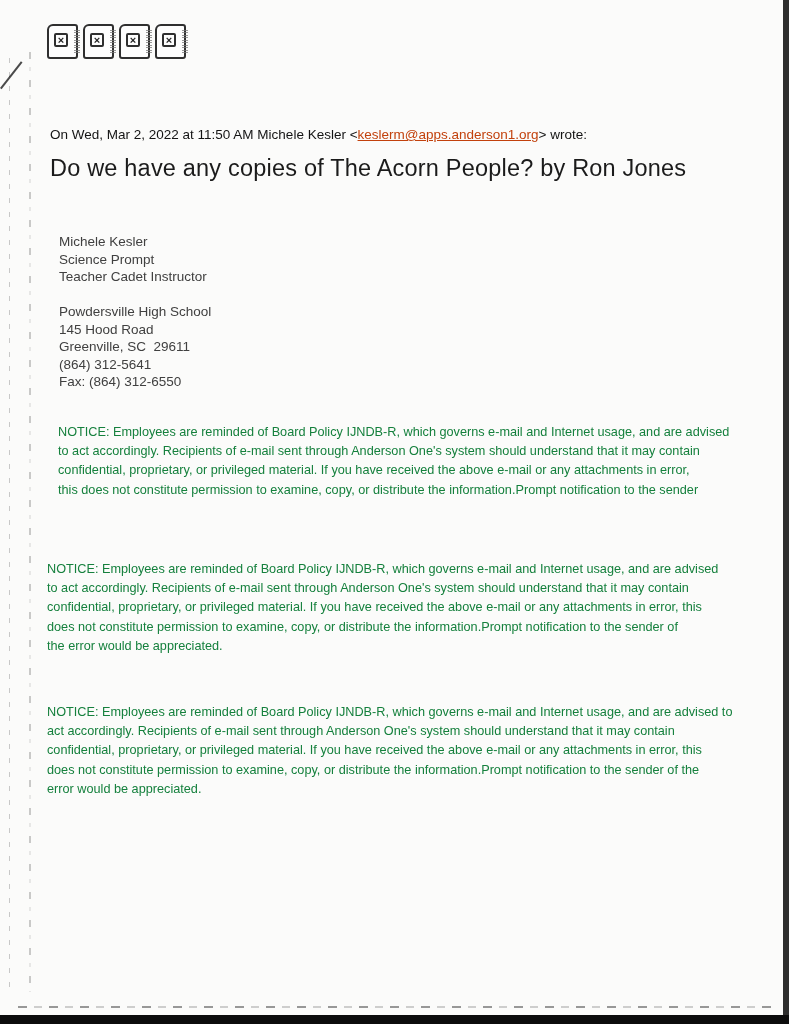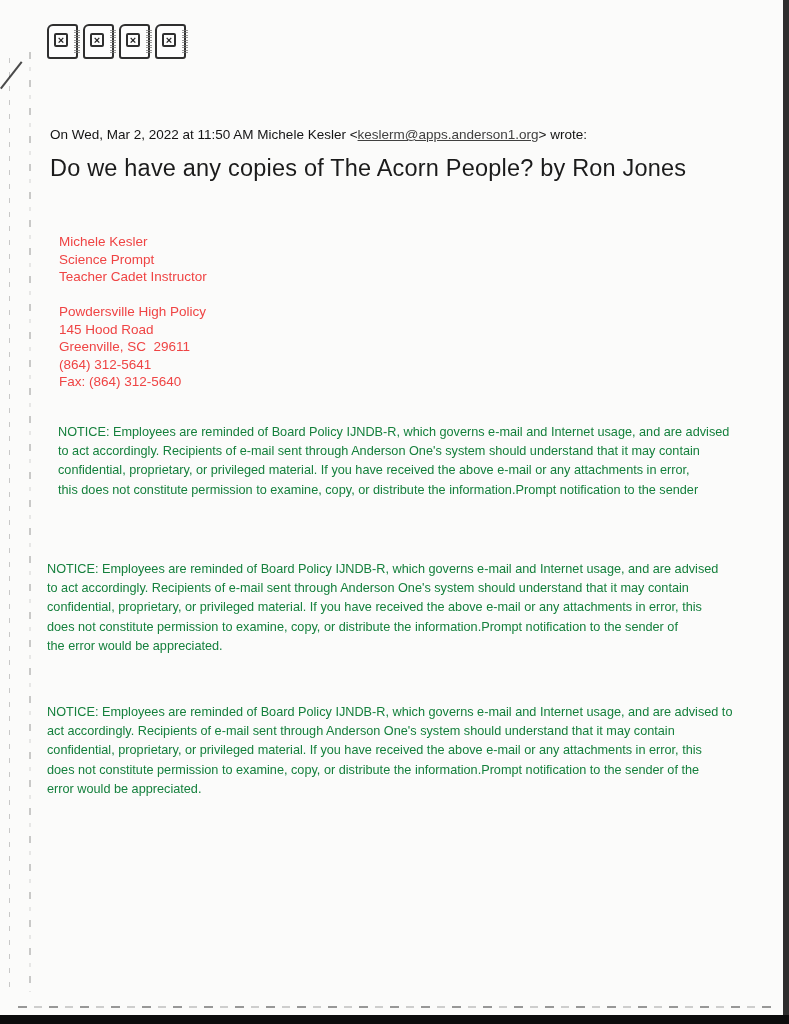--- a/index.html
+++ b/index.html
@@ -81,34 +81,34 @@
       #777 0 1px, rgba(0,0,0,0) 1px 2.5px);
   }
 
   
   .header-line {
     position: absolute; left: 50px; top: 127px;
     font-size: 13.5px; color: #141414; white-space: nowrap;
   }
   .header-line .email {
     text-decoration: underline;
-    color: #404040;
+    color: #c2410c;
     cursor: pointer;
   }
   .subject {
     position: absolute; left: 50px; top: 153px;
     width: 650px;
     font-size: 23.5px; line-height: 31px;
     color: #1b1b1b; letter-spacing: .2px;
   }
   .sig-block { position: absolute; left: 59px; top: 233px; }
   .addr-block { position: absolute; left: 59px; top: 303px; }
   .sig-block div, .addr-block div {
     font-size: 13.5px; line-height: 17.6px;
-    font-weight: 500; color: #ef4444; white-space: nowrap;
+    font-weight: 500; color: #404040; white-space: nowrap;
   }
 
   .notice { position: absolute; }
   .notice div {
     font-size: 12.7px; line-height: 19.2px;
     font-weight: 500; color: #15803d; white-space: nowrap;
   }
   .notice-1 { left: 58px; top: 423px; }
   .notice-2 { left: 47px; top: 560px; }
   .notice-3 { left: 47px; top: 703px; }
@@ -148,25 +148,25 @@
 
 <div class="subject">Do we have any copies of The Acorn People? by Ron Jones</div>
 
 <div class="sig-block">
   <div>Michele Kesler</div>
   <div>Science Prompt</div>
   <div>Teacher Cadet Instructor</div>
 </div>
 
 <div class="addr-block">
-  <div>Powdersville High Policy</div>
+  <div>Powdersville High School</div>
   <div>145 Hood Road</div>
   <div>Greenville, SC&nbsp; 29611</div>
   <div>(864) 312-5641</div>
-  <div>Fax: (864) 312-5640</div>
+  <div>Fax: (864) 312-6550</div>
 </div>
 
 <div class="notice notice-1">
   <div>NOTICE: Employees are reminded of Board Policy IJNDB-R, which governs e-mail and Internet usage, and are advised</div>
   <div>to act accordingly. Recipients of e-mail sent through Anderson One's system should understand that it may contain</div>
   <div>confidential, proprietary, or privileged material. If you have received the above e-mail or any attachments in error,</div>
   <div>this does not constitute permission to examine, copy, or distribute the information.Prompt notification to the sender</div>
 </div>
 
 <div class="notice notice-2">

